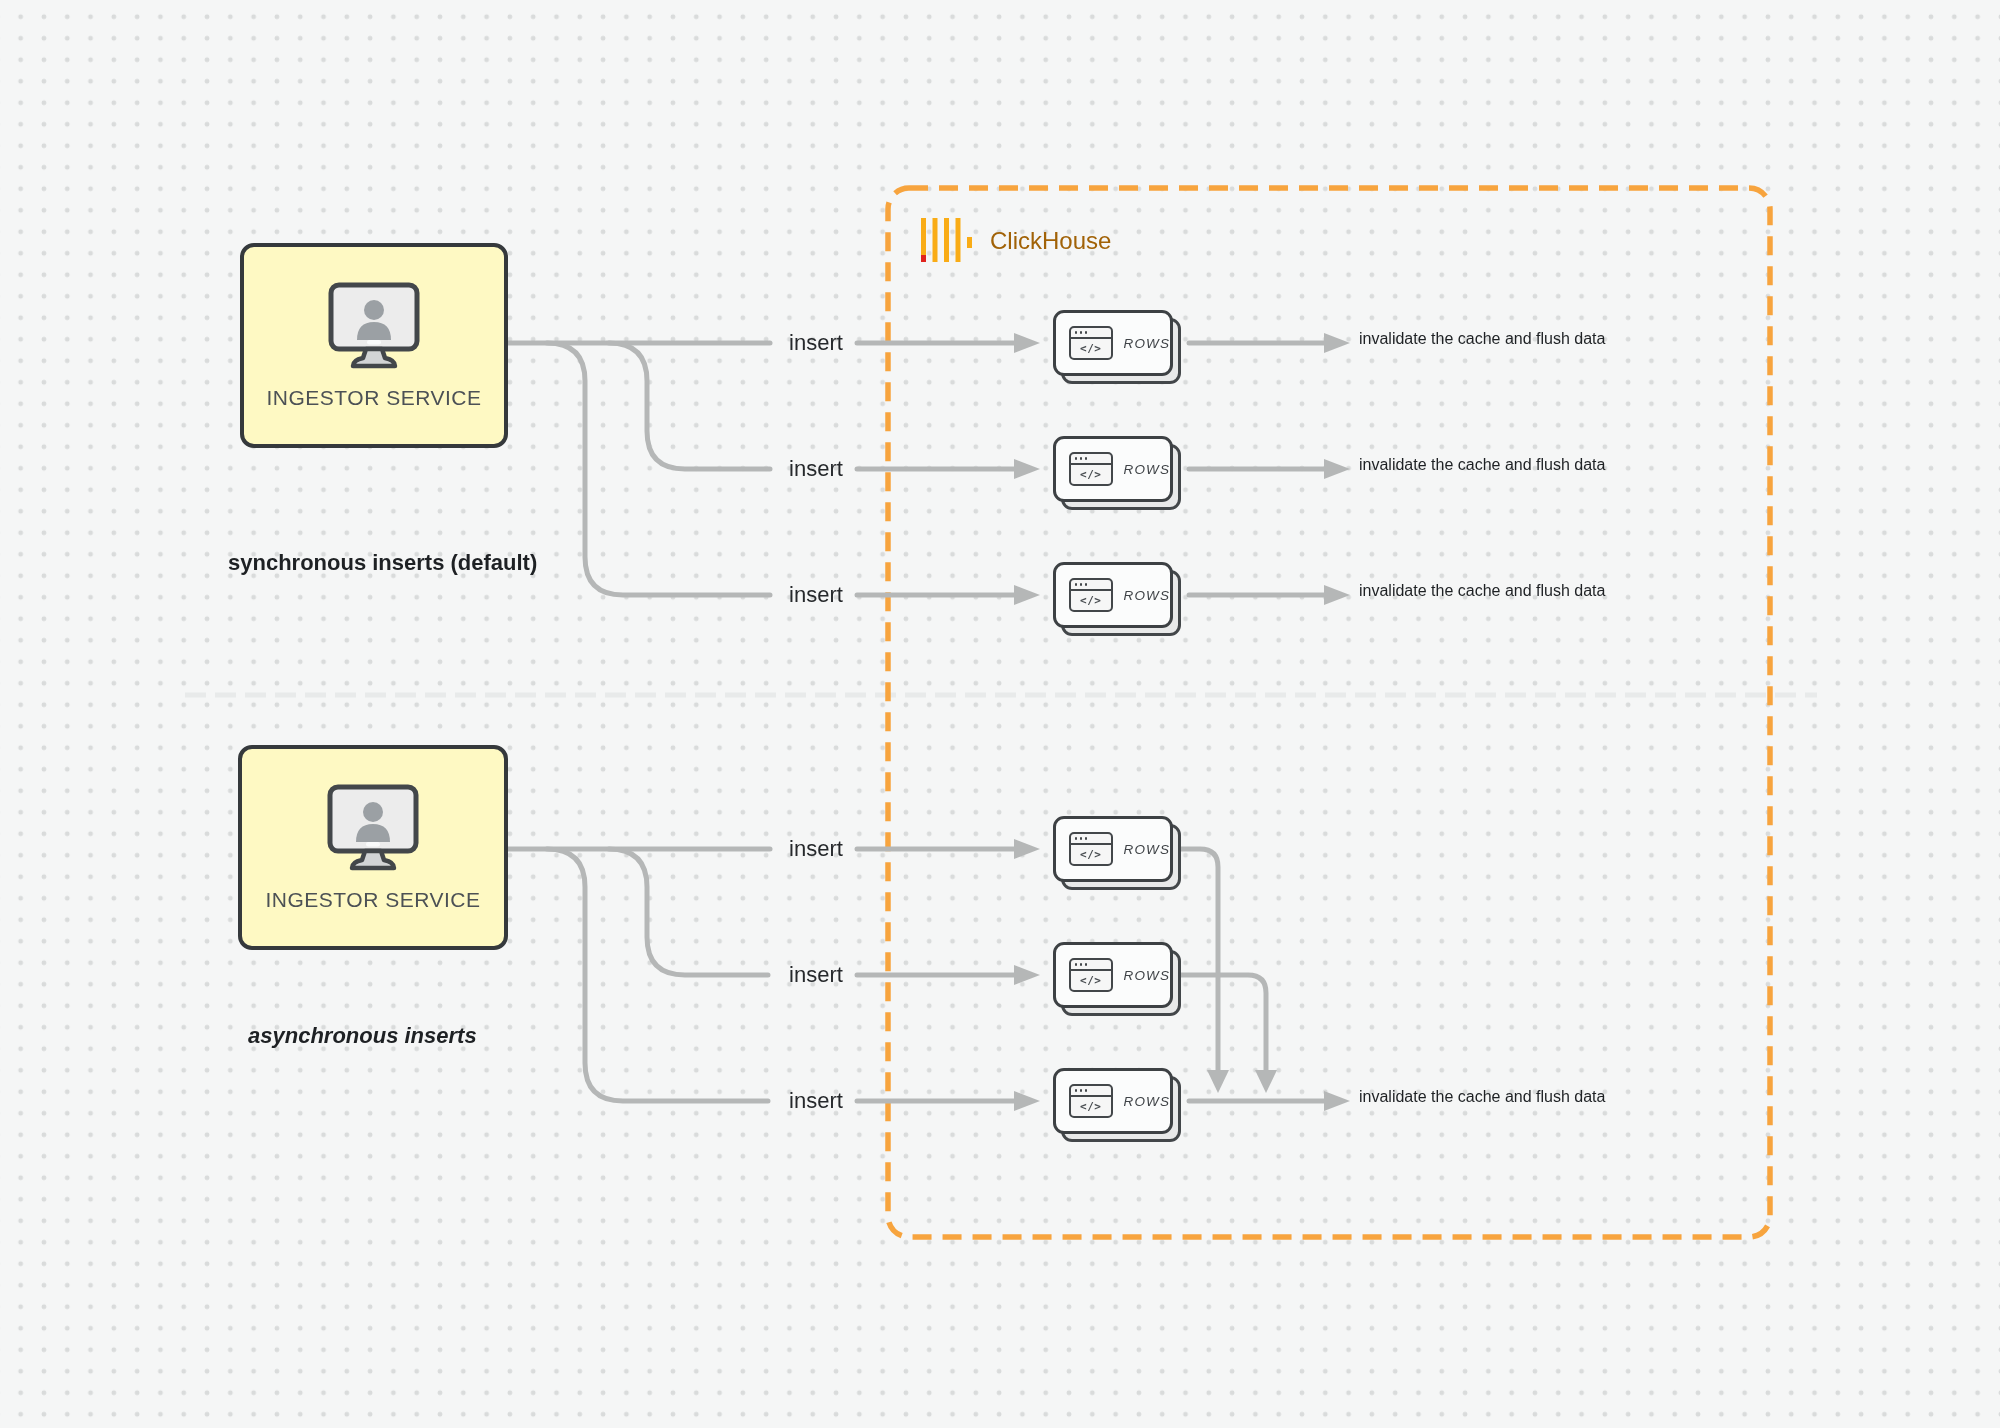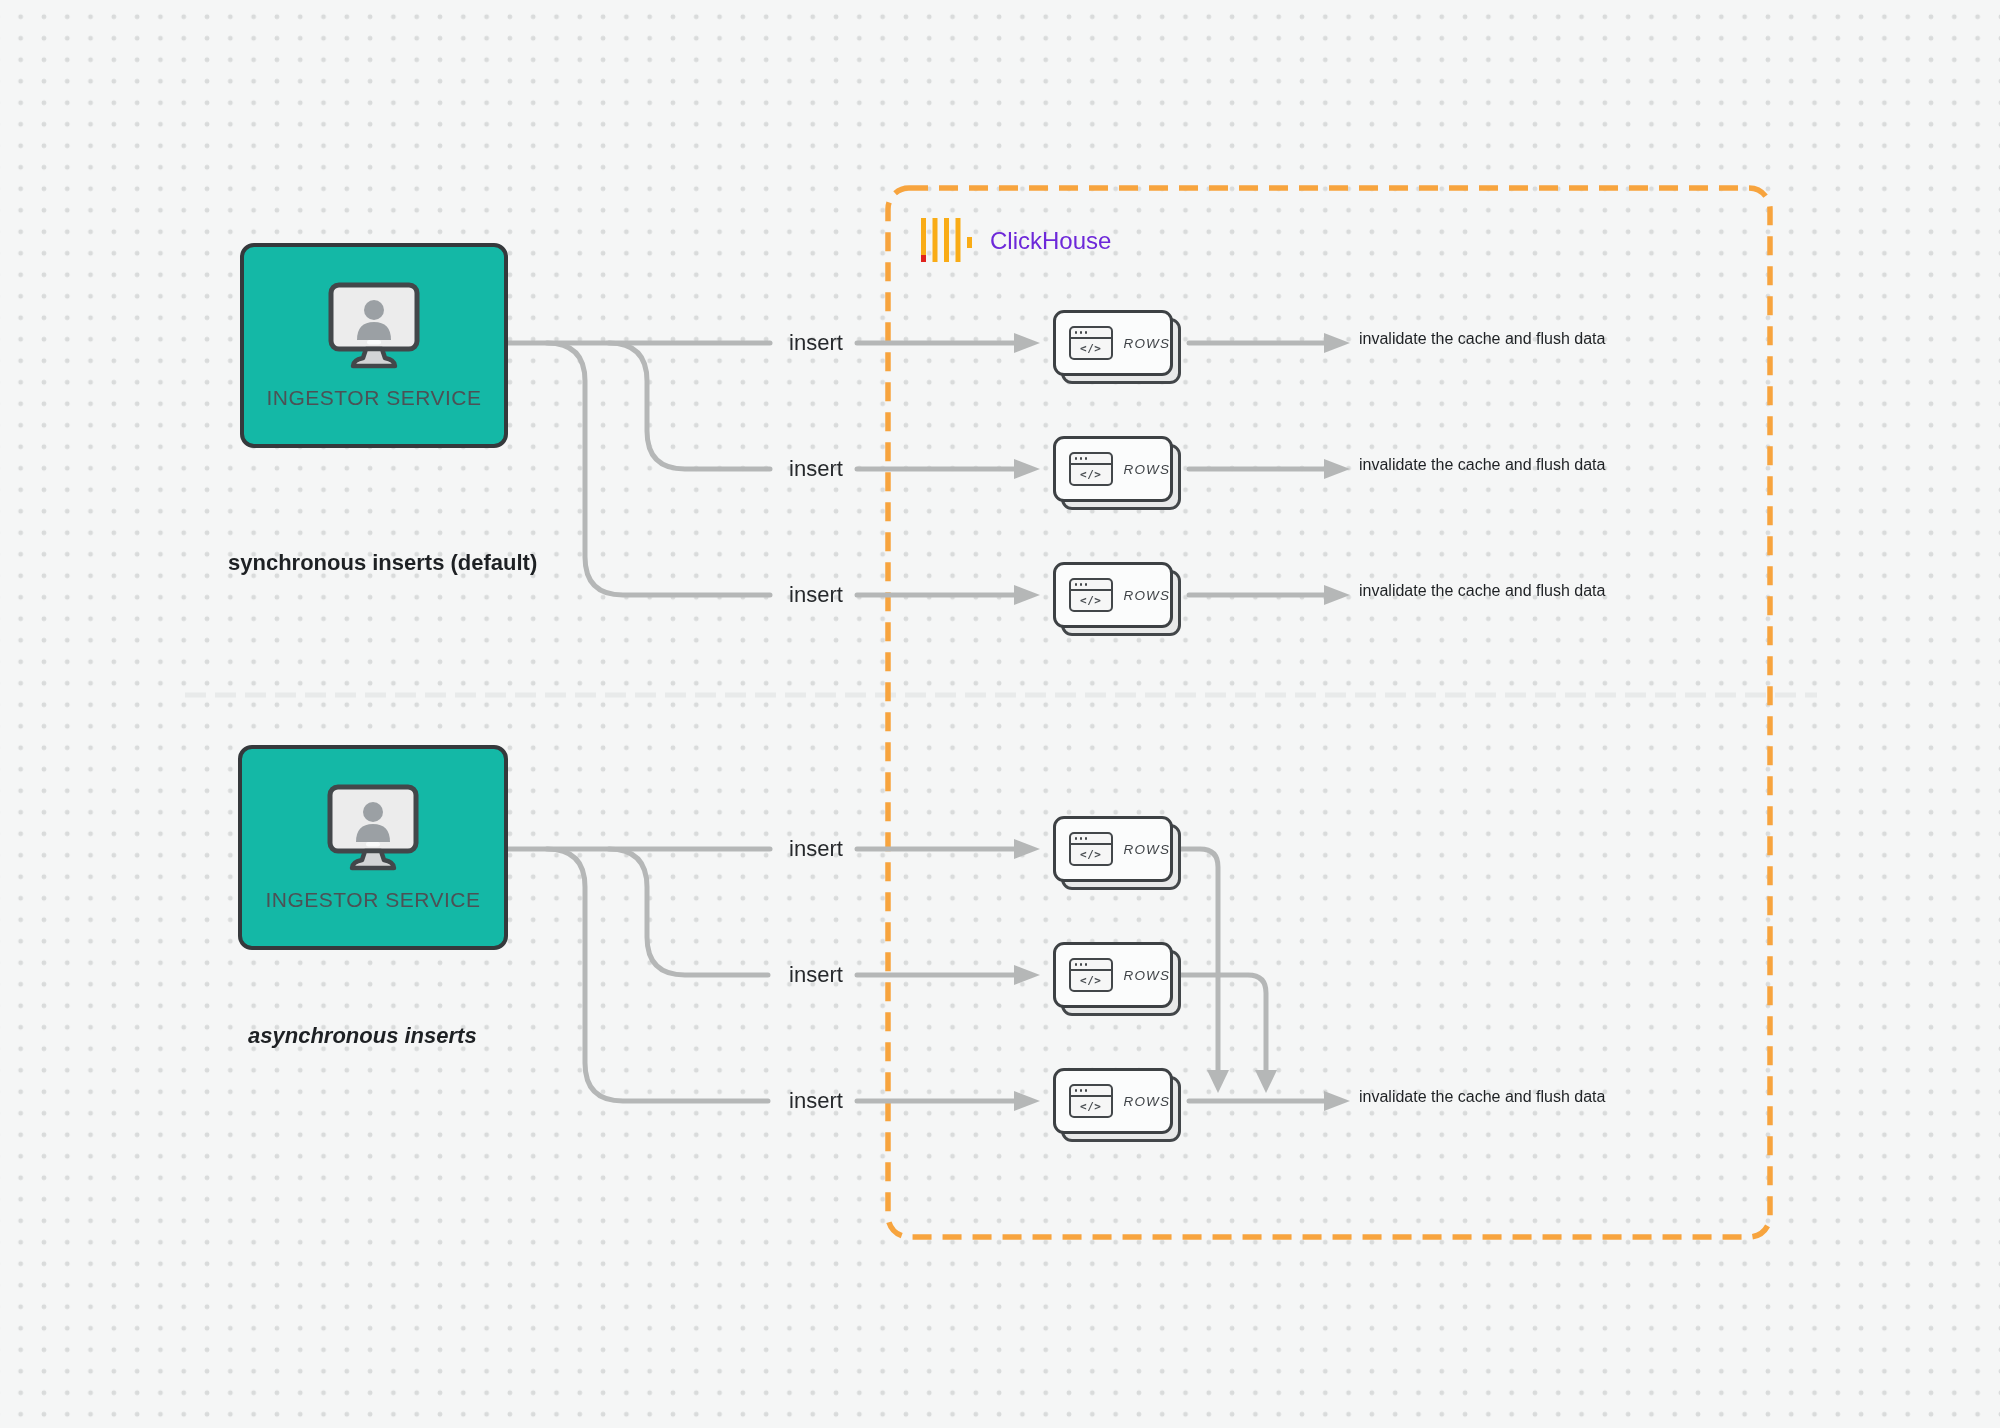--- a/index.html
+++ b/index.html
@@ -12,21 +12,21 @@
     background-position:9px 6px;
     overflow:hidden;
     position:relative;
   }
   .canvas{position:absolute;inset:0;width:2000px;height:1428px;}
   svg.wires{position:absolute;left:0;top:0;width:2000px;height:1428px;}
 
   
   .ingestor-box{
     position:absolute;
-    background:#14b8a6;
+    background:#fef9c3;
     border:4px solid #35393c;
     border-radius:14px;
     display:flex;flex-direction:column;align-items:center;justify-content:center;
     box-sizing:border-box;
   }
   .ingestor-label{
     margin-top:12px;
     font-size:21px;color:#4c5155;letter-spacing:.5px;
   }
 
@@ -77,21 +77,21 @@
   }
   .rows-label{
     font-size:13.5px;font-style:italic;font-weight:500;
     color:#3f4347;letter-spacing:1.1px;
   }
 
   
   .ch-logo{position:absolute;left:921px;top:218px;width:52px;height:44px;}
   .ch-label{
     position:absolute;left:990px;top:227px;
-    font-size:24px;font-weight:500;color:#6d28d9;white-space:nowrap;
+    font-size:24px;font-weight:500;color:#a16207;white-space:nowrap;
   }
 </style>
 </head>
 <body>
 
 <div class="canvas">
 
   <svg class="wires" viewBox="0 0 2000 1428">
 
     <path d="M185 695 H1817" stroke="#e8eaea" stroke-width="5" stroke-dasharray="21 9" fill="none"></path>

